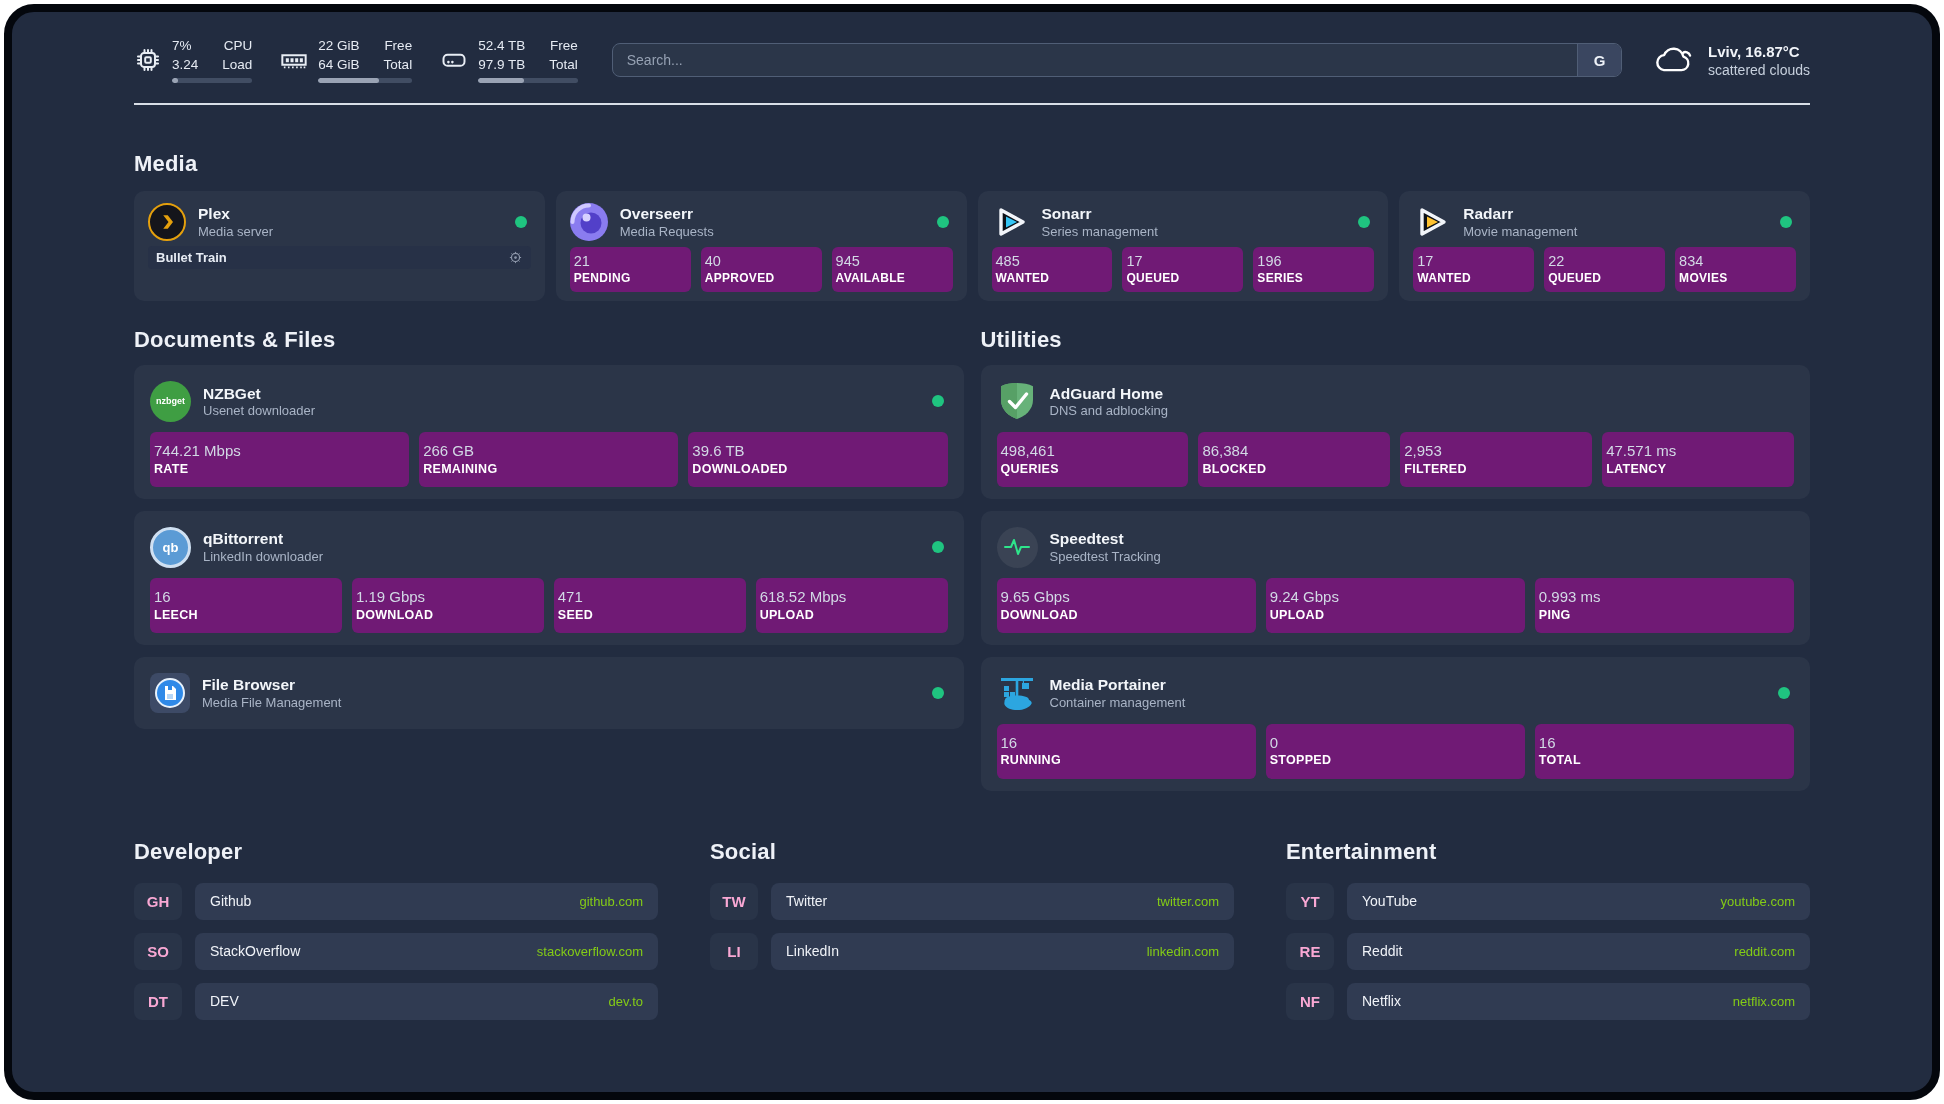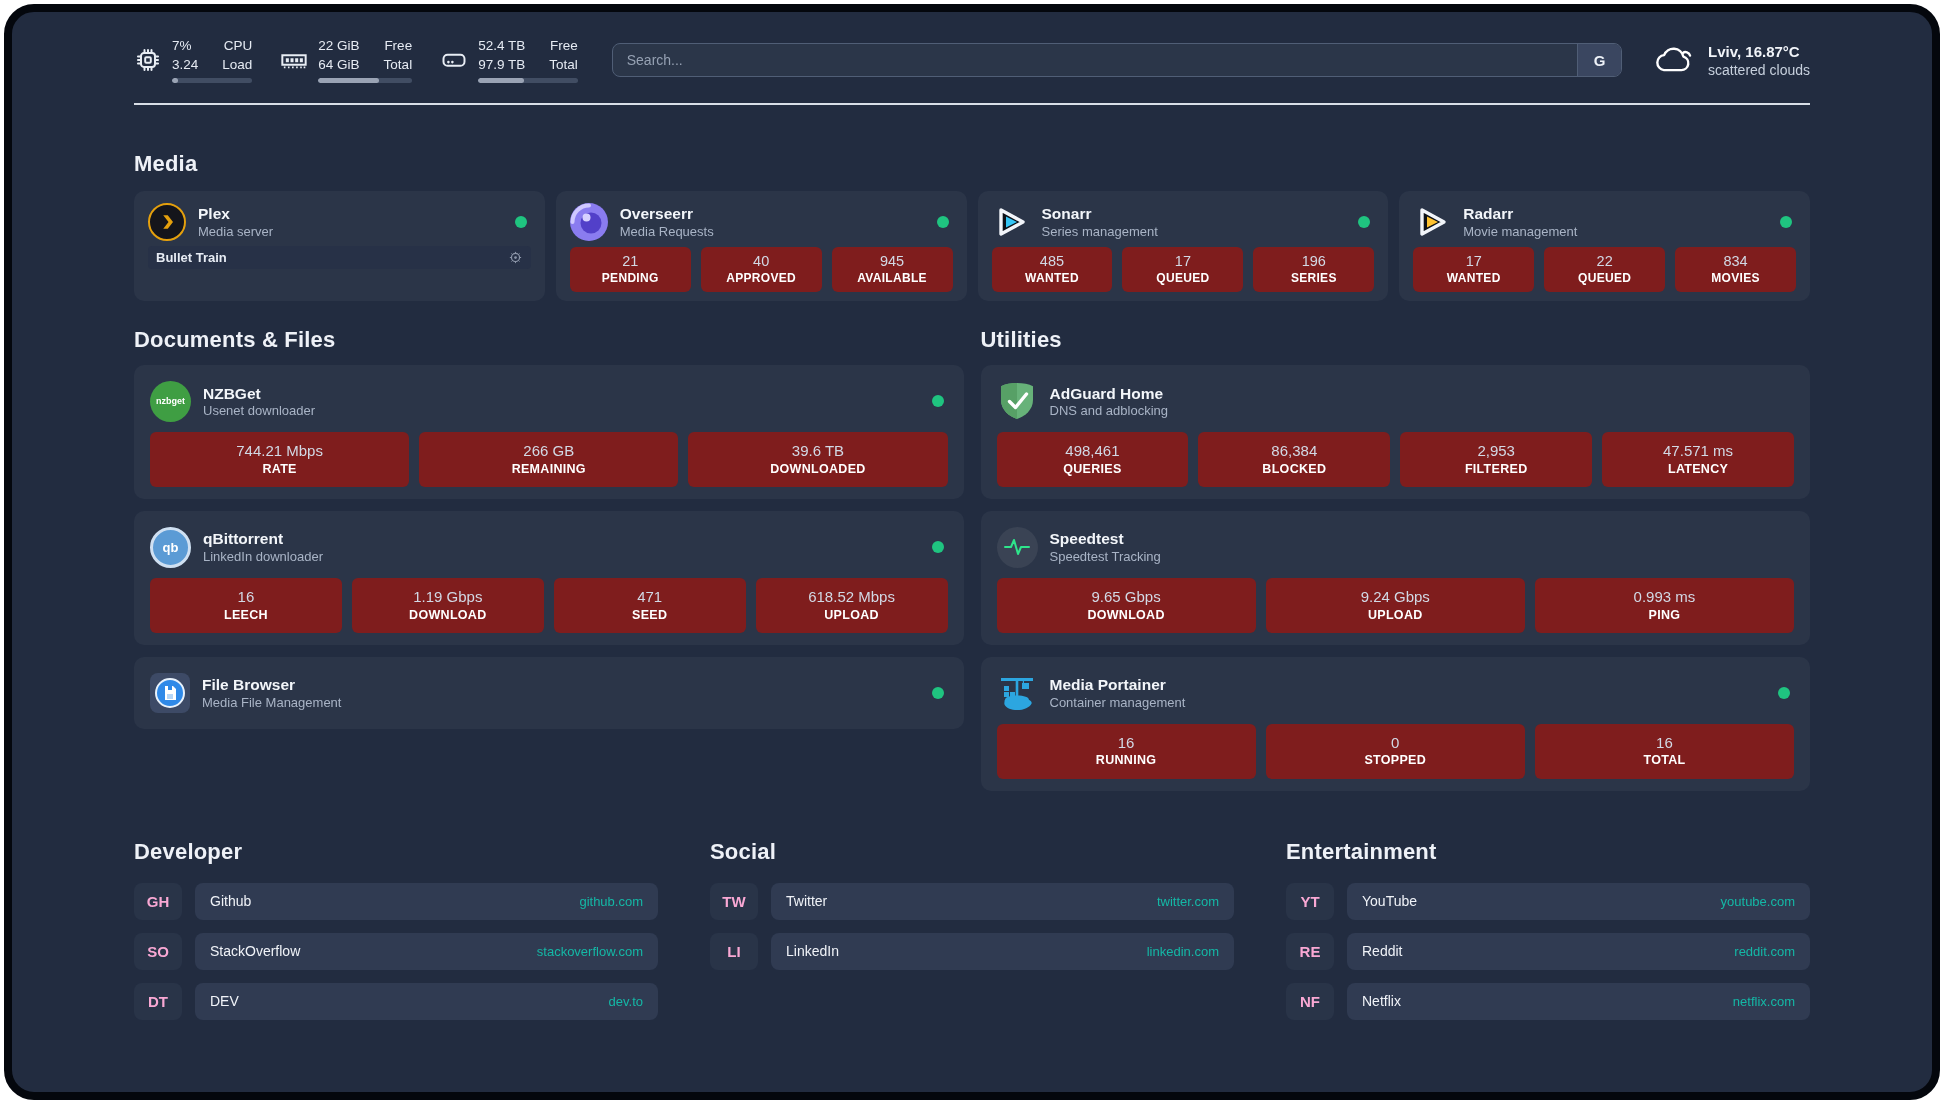--- a/index.html
+++ b/index.html
@@ -42,21 +42,21 @@
 
   .card { background:#2b3548; border-radius:10px; padding:9px 14px; cursor:pointer; }
   .app-head { display:flex; align-items:center; gap:12px; position:relative; height:44px; }
   .app-icon { width:38px; height:38px; flex:none; display:flex; align-items:center; justify-content:center; }
   .app-meta .name { font-size:15.5px; font-weight:600; color:#f3f6fa; line-height:1.25; }
   .app-meta .desc { font-size:13px; color:#a9b4c6; line-height:1.25; }
   .status-dot { position:absolute; right:4px; top:50%; transform:translateY(-50%);
     width:12px; height:12px; border-radius:50%; background:#1fc480; }
 
   .stats-row { display:flex; gap:10px; margin-top:3px; }
-  .tile { flex:1; background:#7f1d1d; border-radius:6px; text-align:center; padding:5px 4px 6px; }
+  .tile { flex:1; background:#701a75; border-radius:6px; padding:5px 4px 6px; }
   .tile .v { font-size:14.5px; color:#d2d9e5; line-height:1.3; }
   .tile .l { font-size:12px; font-weight:700; color:#ffffff; letter-spacing:.3px; line-height:1.3; }
 
   
   .mid-grid { display:grid; grid-template-columns:1fr 1fr; gap:0 17px; margin-top:26px; align-items:start; }
   .mid-col > .card { margin-top:12px; }
   .mid-col > h2 { margin-bottom:2px; }
   .mid-card { padding:12px 16px; }
   .mid-card .app-head { height:48px; }
   .mid-card .app-icon { width:41px; height:41px; }
@@ -88,21 +88,21 @@
 
   
   .bottom-grid { display:grid; grid-template-columns:1fr 1fr 1fr; gap:0 52px; margin-top:48px; }
   .bm-col h2 { margin-bottom:18px; }
   .bm-row { display:flex; gap:13px; margin-bottom:13px; height:37px; }
   .bm-abbr { width:48px; background:#293448; border-radius:8px; color:#f9a8d4; font-size:15px; font-weight:600;
     display:flex; align-items:center; justify-content:center; flex:none; }
   .bm-bar { flex:1; background:#303b52; border-radius:8px; display:flex; align-items:center;
     justify-content:space-between; padding:0 15px; }
   .bm-name { font-size:14px; color:#f0f3f8; }
-  .bm-url { font-size:13px; color:#14b8a6; }
+  .bm-url { font-size:13px; color:#84cc16; }
 </style>
 </head>
 <body>
 
 <div class="frame">
 
   <header class="topbar">
     <div class="sys-stats">
 
       <div class="sys-stat">

